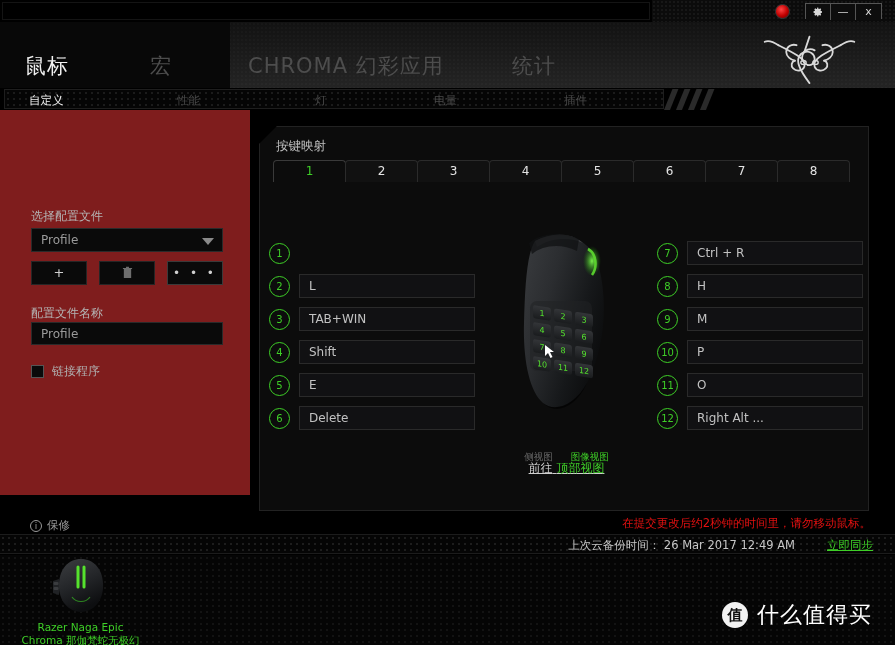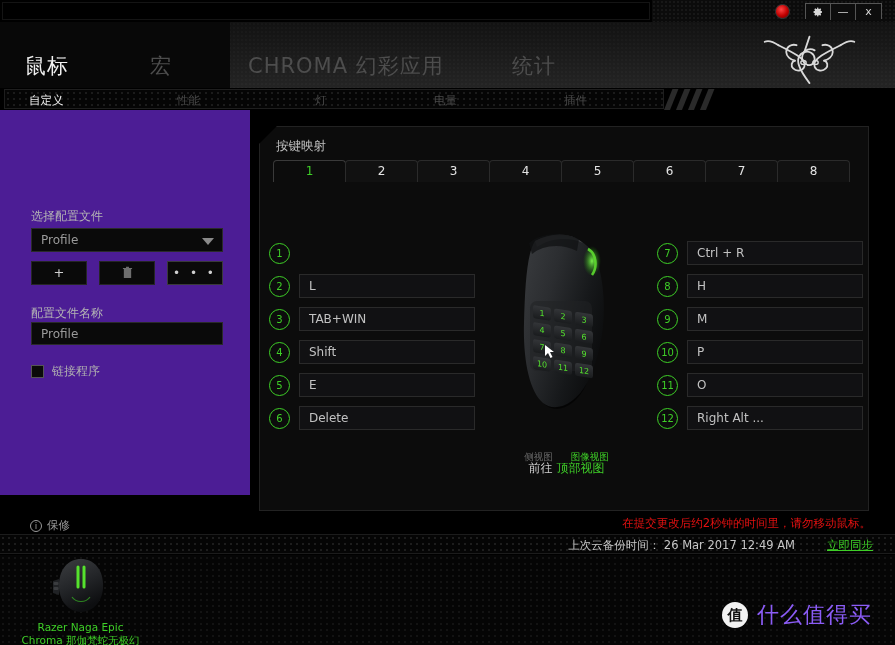--- a/index.html
+++ b/index.html
@@ -85,21 +85,21 @@
     position:absolute; left:664px; top:89px; width:80px; height:21px;
     overflow:hidden;
   }
   .subnav-deco i{
     position:absolute; top:-4px; width:6px; height:30px;
     background:#2a2a2a; transform:skewX(-22deg);
   }
 
   
   .sidebar{
-    position:absolute; left:0; top:110px; width:250px; height:385px; background:#4c1d95;
+    position:absolute; left:0; top:110px; width:250px; height:385px; background:#7f1d1d;
   }
   .side-label{ position:absolute; font-size:12px; color:#b4b4b4; }
   .lbl-profile{ left:31px; top:98px; }
   .lbl-pname{  left:31px; top:195px; }
 
   .dropdown{
     position:absolute; left:31px; top:118px; width:192px; height:24px;
     background:#0a0a0a; border:1px solid #2a2a2a; cursor:pointer;
   }
   .dropdown span{
@@ -175,21 +175,21 @@
   }
   .kfield span{ position:absolute; left:9px; top:4px; font-size:12px; color:#c2c2c2; }
 
   
   .mouse-wrap{ position:absolute; left:239px; top:100px; width:130px; height:215px; }
   .mouse-views{ position:absolute; left:239px; top:318px; width:135px; text-align:center; }
   .mv{ font-size:9.5px; cursor:pointer; }
   .mv.off{ color:#6a6a6a; margin-right:18px; }
   .mv.on{ color:#3ecf27; }
   .goto{ position:absolute; left:239px; top:333px; width:135px; text-align:center;
-         font-size:12px; color:#cfcfcf; white-space:nowrap;}
+         font-size:12px; color:#cfcfcf; white-space:nowrap;text-decoration:underline;}
   .goto a{ color:#3ecf27; text-decoration:none; cursor:pointer; }
 
   
   .warn{
     position:absolute; right:24px; top:516px; font-size:11.5px; color:#e01010;
     white-space:nowrap;
   }
   .footbar{
     position:absolute; left:0; top:534px; width:895px; height:20px;
     background:#050505;
@@ -217,21 +217,21 @@
   .device .dname{
     margin-top:2px; font-size:10.5px; color:#3ecf27; line-height:13px;
   }
   .watermark{
     position:absolute; left:722px; top:600px; display:flex; align-items:center;
   }
   .wm-logo{
     width:26px; height:26px; border-radius:50%; background:#f2f2f2; color:#111;
     font-size:15px; text-align:center; line-height:26px; font-weight:bold;
   }
-  .wm-text{ margin-left:9px; font-size:22px; color:#8b5cf6; letter-spacing:1px; }
+  .wm-text{ margin-left:9px; font-size:22px; color:#ffffff; letter-spacing:1px; }
 </style>
 </head>
 <body>
 
 <div class="titlebar">
   <div class="titlebar-black">
     <div class="tb-inner"></div>
   </div>
   <div class="rec-dot"></div>
   <div class="winbtns">

